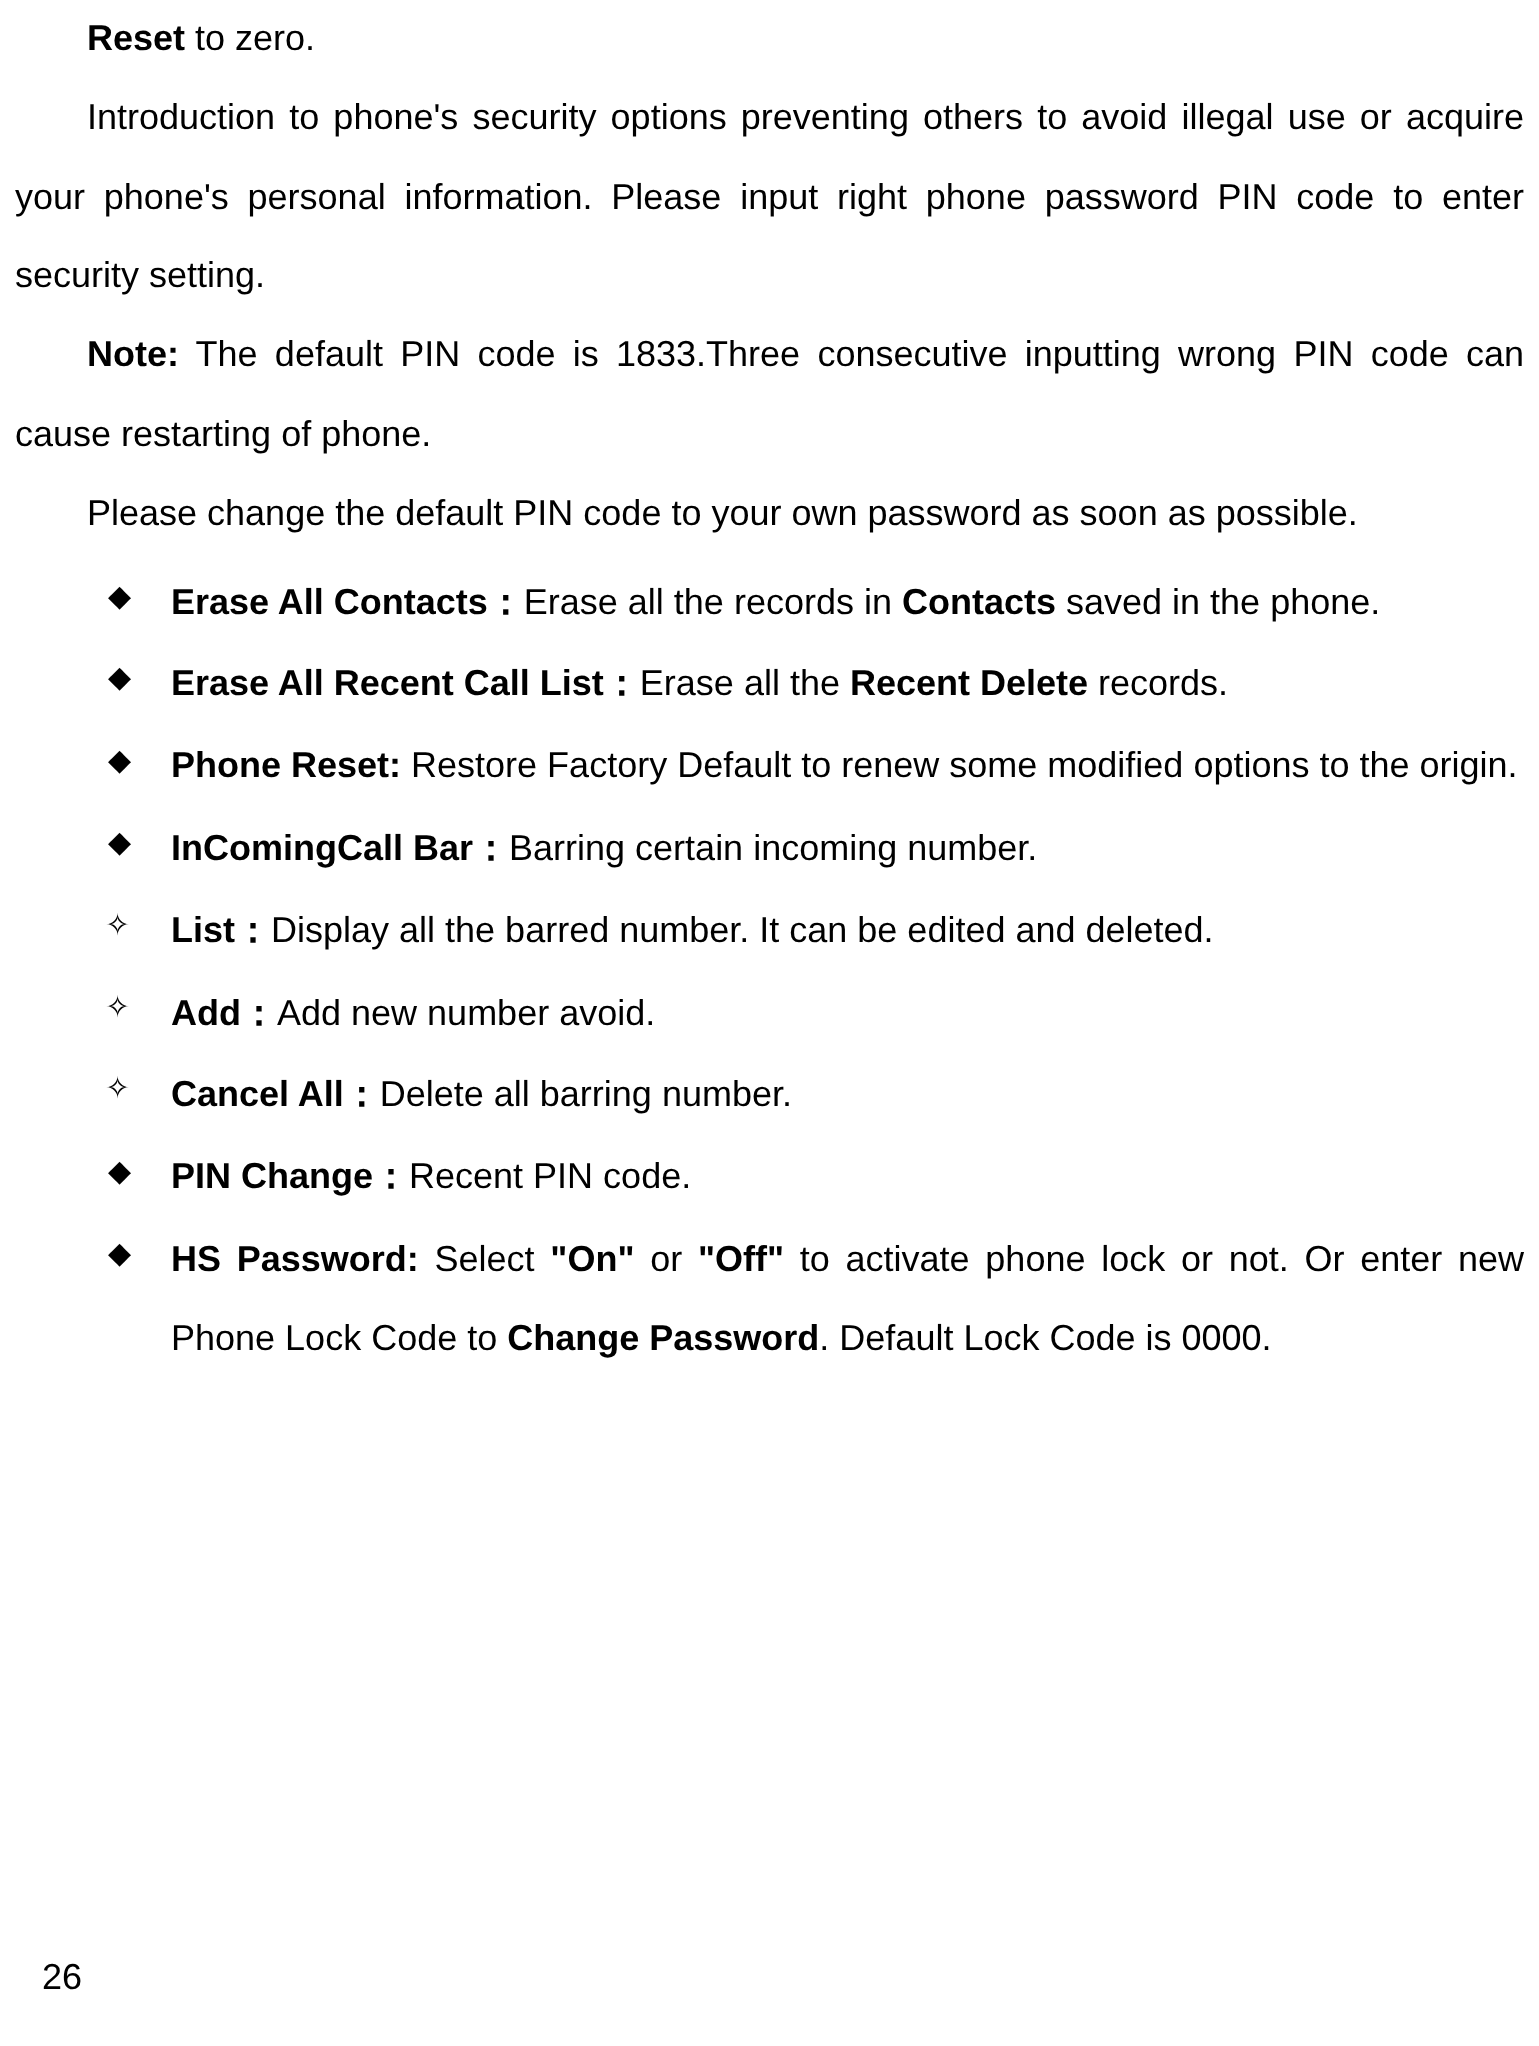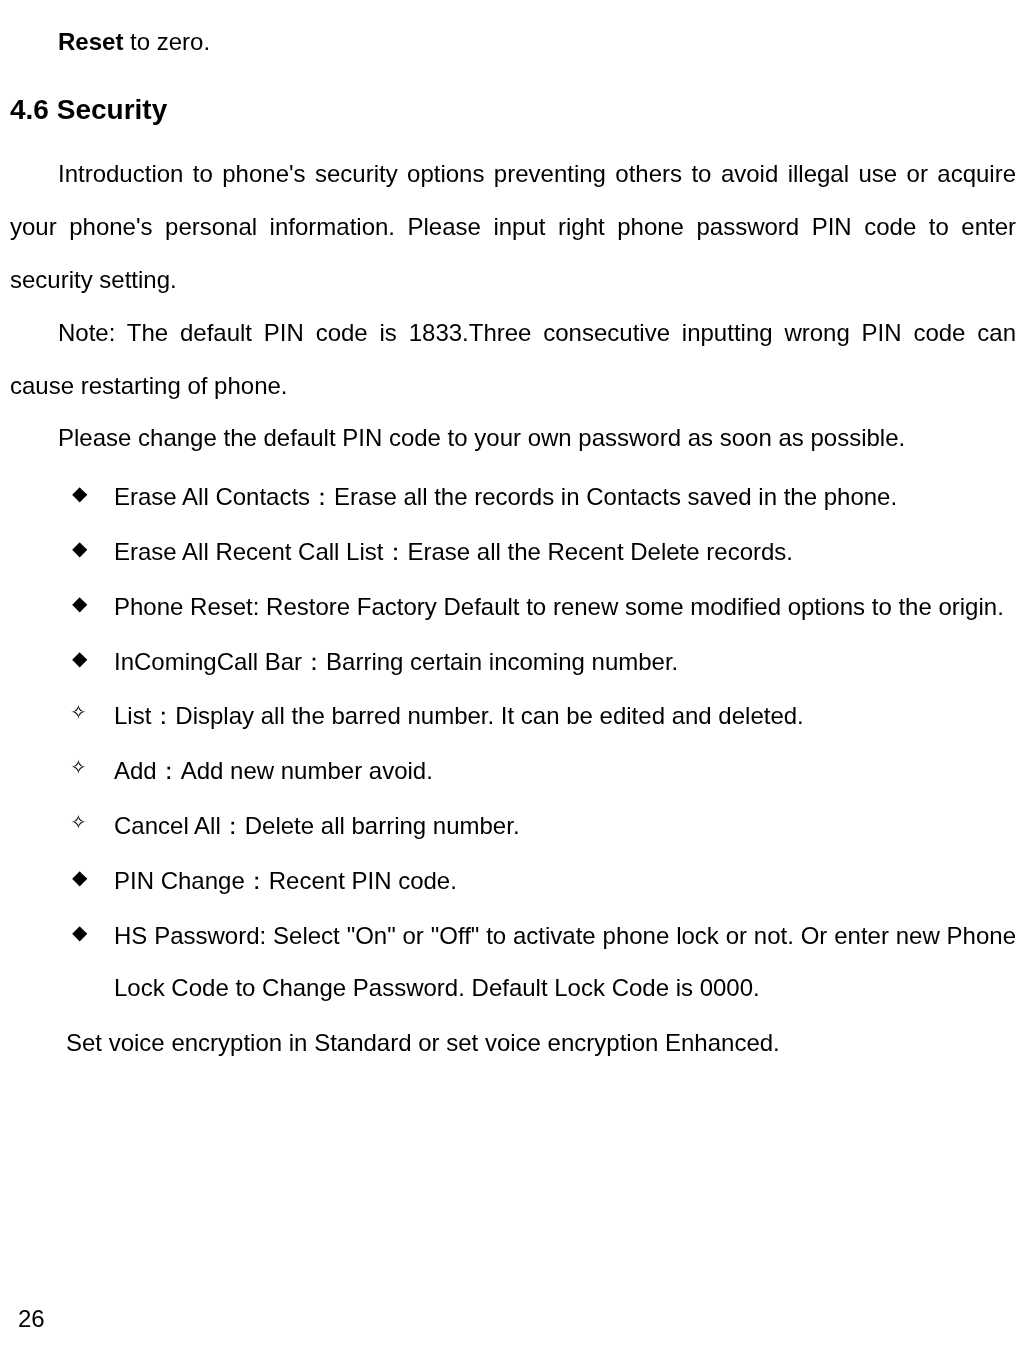--- a/index.html
+++ b/index.html
@@ -7,38 +7,38 @@
       font-family: Arial, Helvetica, sans-serif;
       font-size: 24px;
       line-height: 2.2;
       color: #000;
       background: #fff;
       width: 1026px;
       min-height: 1364px;
       padding: 0 10px 0 10px;
       position: relative;
     }
-    .content { padding-top: 16px; }
+    .content { padding-top: 0; }
     .line-first {
       text-indent: 48px;
       text-align: left;
     }
     .line-first .bold-inline { font-weight: bold; }
     .heading {
       font-size: 28px;
       font-weight: bold;
       margin-top: 10px;
       margin-bottom: 8px;
     }
     .para {
       text-indent: 48px;
       text-align: justify;
       margin-bottom: 0;
     }
-    .bold { font-weight: normal; }
+    .bold { font-weight: bold; }
     .bullet-list { list-style: none; padding-left: 62px; margin-top: 6px; }
     .bullet-list li {
       position: relative;
       padding-left: 42px;
       text-align: justify;
       margin-bottom: 2px;
     }
     .bullet-list li .bullet-icon {
       position: absolute;
       left: 0;
@@ -47,34 +47,33 @@
     }
     .bullet-list li .open-diamond {
       position: absolute;
       left: -2px;
       top: 0;
       font-size: 20px;
     }
     .page-number {
       position: absolute;
       bottom: 18px;
-      left: 18px;
+      left: 28px;
       font-size: 24px;
     }
   </style>
 </head>
 <body>
 
 <div class="content">
 
   <div class="line-first">
     <span class="bold-inline">Reset</span><span> to zero.</span>
   </div>
 
-  <div class="heading">4.6 Security</div>
 
   <div class="para">Introduction to phone's security options preventing others to avoid illegal use or acquire your phone's personal information. Please input right phone password PIN code to enter security setting.</div>
 
   <div class="para">
     <span class="bold">Note:</span><span> The default PIN code is 1833.Three consecutive inputting wrong PIN code can cause restarting of phone.</span>
   </div>
 
   <div class="para">Please change the default PIN code to your own password as soon as possible.</div>
 
   <ul class="bullet-list">
@@ -110,19 +109,16 @@
       <span class="bullet-icon">◆</span>
       <span class="bold">PIN Change：</span><span>Recent PIN code.</span>
     </li>
     <li>
       <span class="bullet-icon">◆</span>
       <span class="bold">HS Password:</span><span> Select </span><span class="bold">"On"</span><span> or </span><span class="bold">"Off"</span><span> to activate phone lock or not. Or enter new Phone Lock Code to </span><span class="bold">Change Password</span><span>. Default Lock Code is 0000.</span>
     </li>
   </ul>
 
 
-  <div class="para" style="text-indent:56px;">
-    <span>Set voice encryption in </span><span class="bold">Standard</span><span> or set voice encryption </span><span class="bold">Enhanced</span><span>.</span>
-  </div>
 
 </div>
 
 <div class="page-number">26</div>
 
 </body></html>

